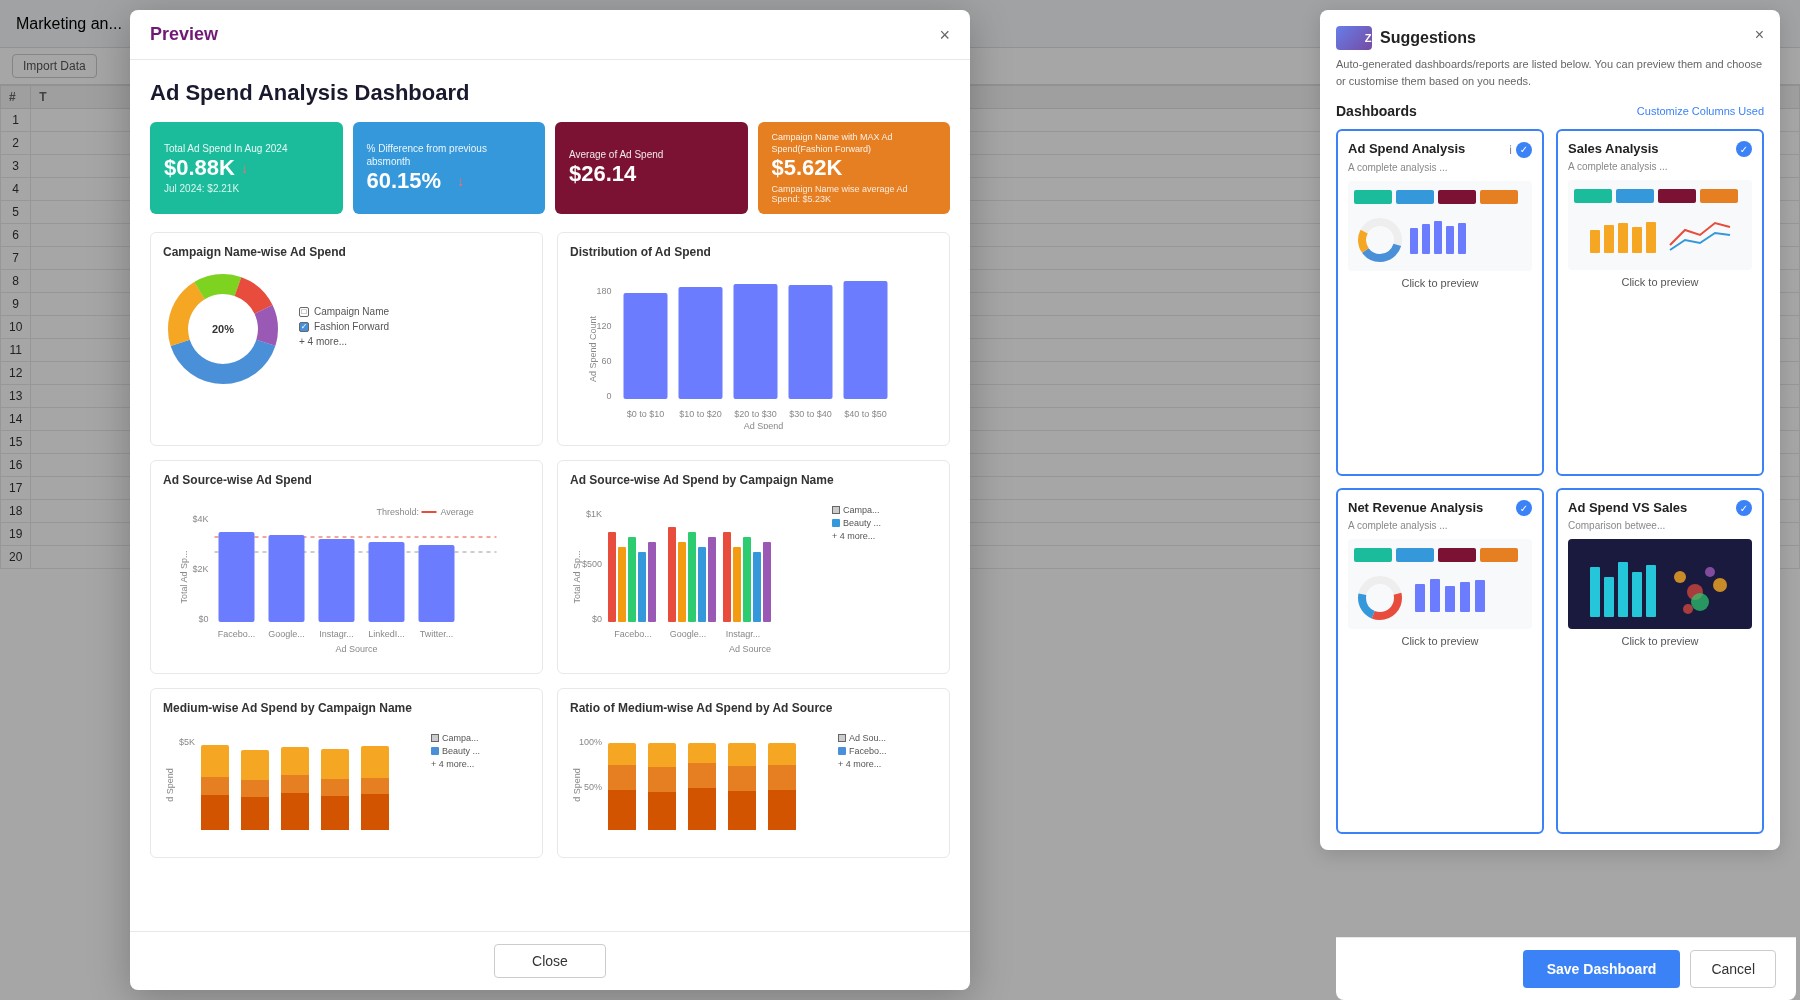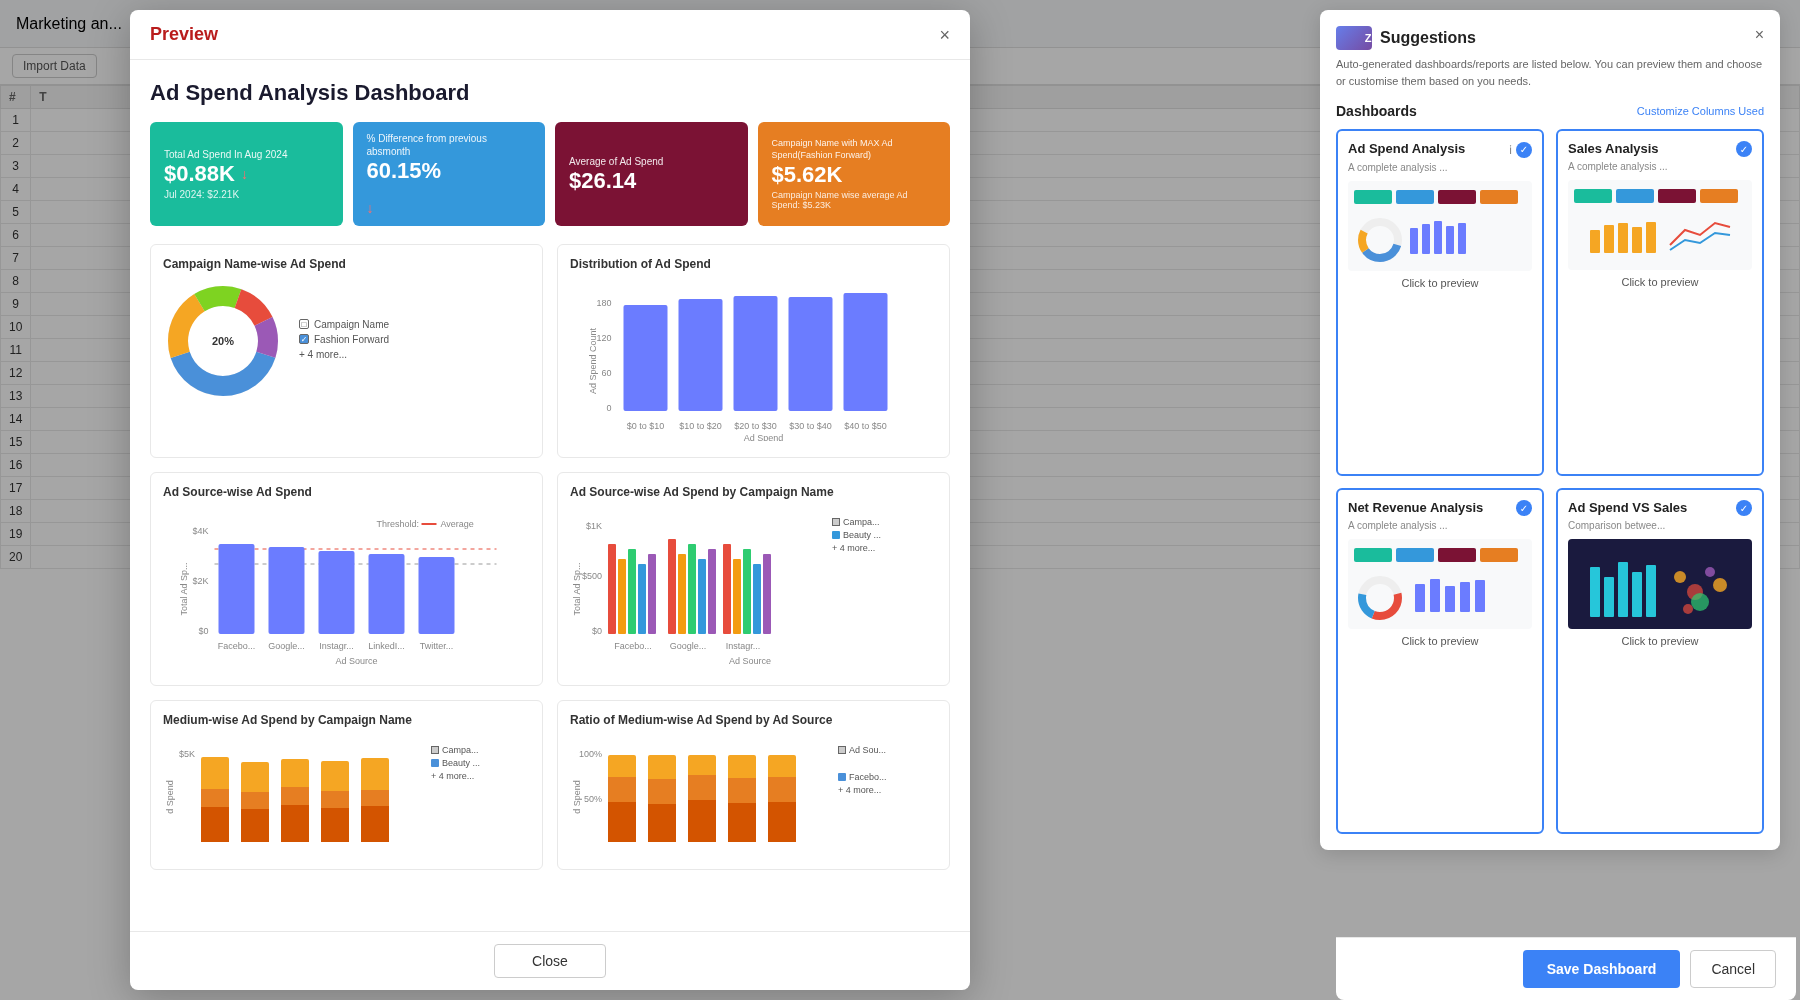--- a/index.html
+++ b/index.html
@@ -14,21 +14,21 @@
     .bg-table th { background: #f5f5f5; border: 1px solid #e0e0e0; padding: 4px 8px; text-align: left; color: #666; font-weight: 600; }
     .bg-table td { border: 1px solid #e8e8e8; padding: 4px 8px; color: #333; white-space: nowrap; overflow: hidden; max-width: 120px; text-overflow: ellipsis; }
     .row-num { color: #999; text-align: center; width: 30px; }
 
     
     .overlay { position: absolute; top: 0; left: 0; width: 100%; height: 100%; background: rgba(0,0,0,0.35); z-index: 10; }
 
     
     .preview-modal { position: absolute; top: 10px; left: 130px; width: 840px; height: 980px; background: #fff; border-radius: 8px; box-shadow: 0 8px 40px rgba(0,0,0,0.25); z-index: 20; display: flex; flex-direction: column; overflow: hidden; }
     .modal-header { display: flex; align-items: center; justify-content: space-between; padding: 14px 20px; border-bottom: 1px solid #e8e8e8; flex-shrink: 0; }
-    .modal-title { font-size: 18px; font-weight: 600; color: #b91c1c; }
+    .modal-title { font-size: 18px; font-weight: 600; color: #701a75; }
     .modal-close { cursor: pointer; font-size: 18px; color: #666; background: none; border: none; line-height: 1; }
     .modal-body { flex: 1; overflow-y: auto; padding: 20px; }
     .modal-footer { padding: 12px 20px; border-top: 1px solid #e8e8e8; display: flex; justify-content: center; flex-shrink: 0; }
     .btn-close { padding: 8px 37px; border: 1px solid #ccc; border-radius: 4px; background: #fff; font-size: 14px; cursor: pointer; color: #333; }
 
     
     .dashboard-title { font-size: 22px; font-weight: 700; color: #1a1a2e; margin-bottom: 16px; }
 
     
     .kpi-row { display: flex; gap: 10px; margin-bottom: 18px; }
@@ -224,21 +224,21 @@
       <div class="kpi-card teal">
         <div class="kpi-label">Total Ad Spend In Aug 2024</div>
         <div style="display:flex;align-items:center;gap:6px;">
           <span class="kpi-value">$0.88K</span>
           <span class="kpi-arrow-down">↓</span>
         </div>
         <div class="kpi-sub">Jul 2024: $2.21K</div>
       </div>
       <div class="kpi-card blue">
         <div class="kpi-label">% Difference from previous absmonth</div>
-        <div style="display:flex;gap:16px;flex-direction:column;">
+        <div style="display:flex;align-items:center;gap:16px;">
           <span class="kpi-value">60.15%</span>
           <span class="kpi-arrow-down">↓</span>
         </div>
       </div>
       <div class="kpi-card dark-red">
         <div class="kpi-label">Average of Ad Spend</div>
         <div class="kpi-value">$26.14</div>
       </div>
       <div class="kpi-card orange">
         <div class="kpi-label" style="font-size:9px;">Campaign Name with MAX Ad Spend(Fashion Forward)</div>
@@ -448,21 +448,21 @@
 
             <rect x="158" y="18" width="28" height="87" fill="#f5a623" rx="2"></rect>
             <rect x="158" y="41" width="28" height="64" fill="#e67e22" rx="0"></rect>
             <rect x="158" y="66" width="28" height="39" fill="#d35400" rx="0"></rect>
 
             <rect x="198" y="18" width="28" height="87" fill="#f5a623" rx="2"></rect>
             <rect x="198" y="40" width="28" height="65" fill="#e67e22" rx="0"></rect>
             <rect x="198" y="65" width="28" height="40" fill="#d35400" rx="0"></rect>
           </svg>
           <div style="font-size:9px;color:#555;padding-top:8px;">
-            <div style="display:flex;align-items:center;gap:3px;margin-bottom:17px;">
+            <div style="display:flex;align-items:center;gap:3px;margin-bottom:3px;">
               <span style="width:8px;height:8px;background:#ccc;border:1px solid #666;display:inline-block;"></span>Ad Sou...
             </div>
             <div style="display:flex;align-items:center;gap:3px;margin-bottom:3px;">
               <span style="width:8px;height:8px;background:#4a90d9;display:inline-block;border-radius:1px;"></span>Facebo...
             </div>
             <div style="font-size:9px;color:#555;">+ 4 more...</div>
           </div>
         </div>
       </div>
     </div>

